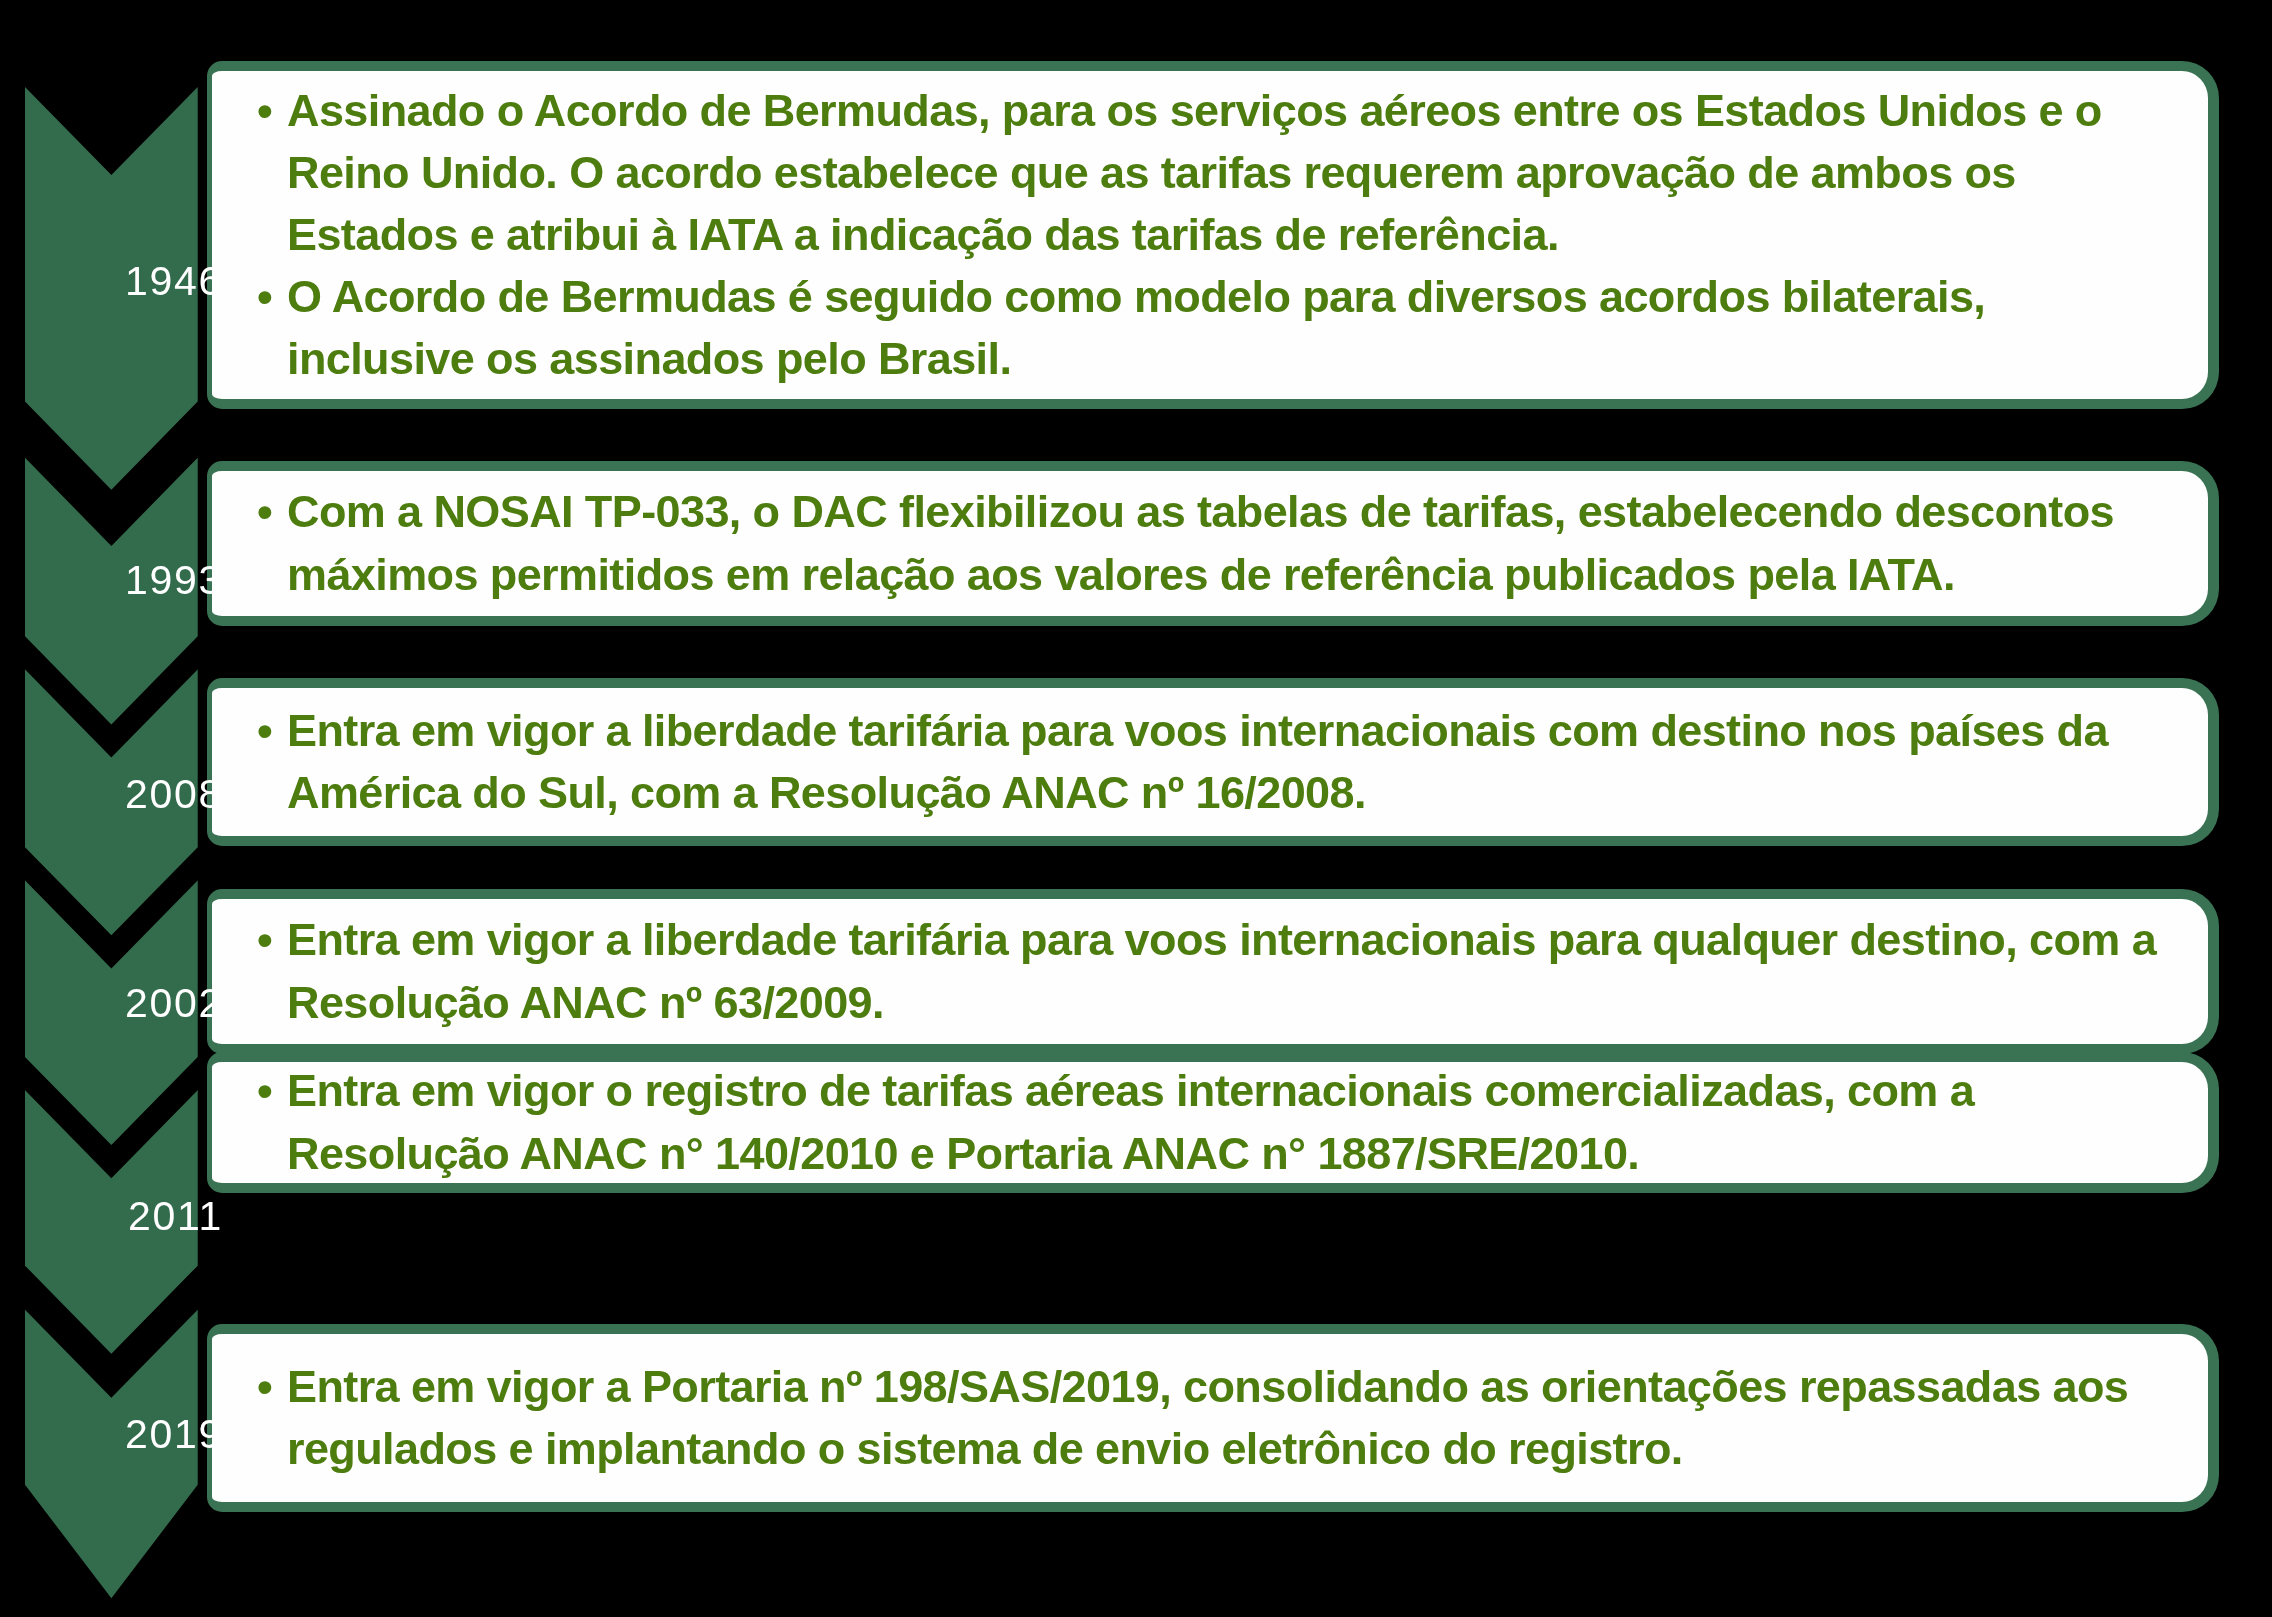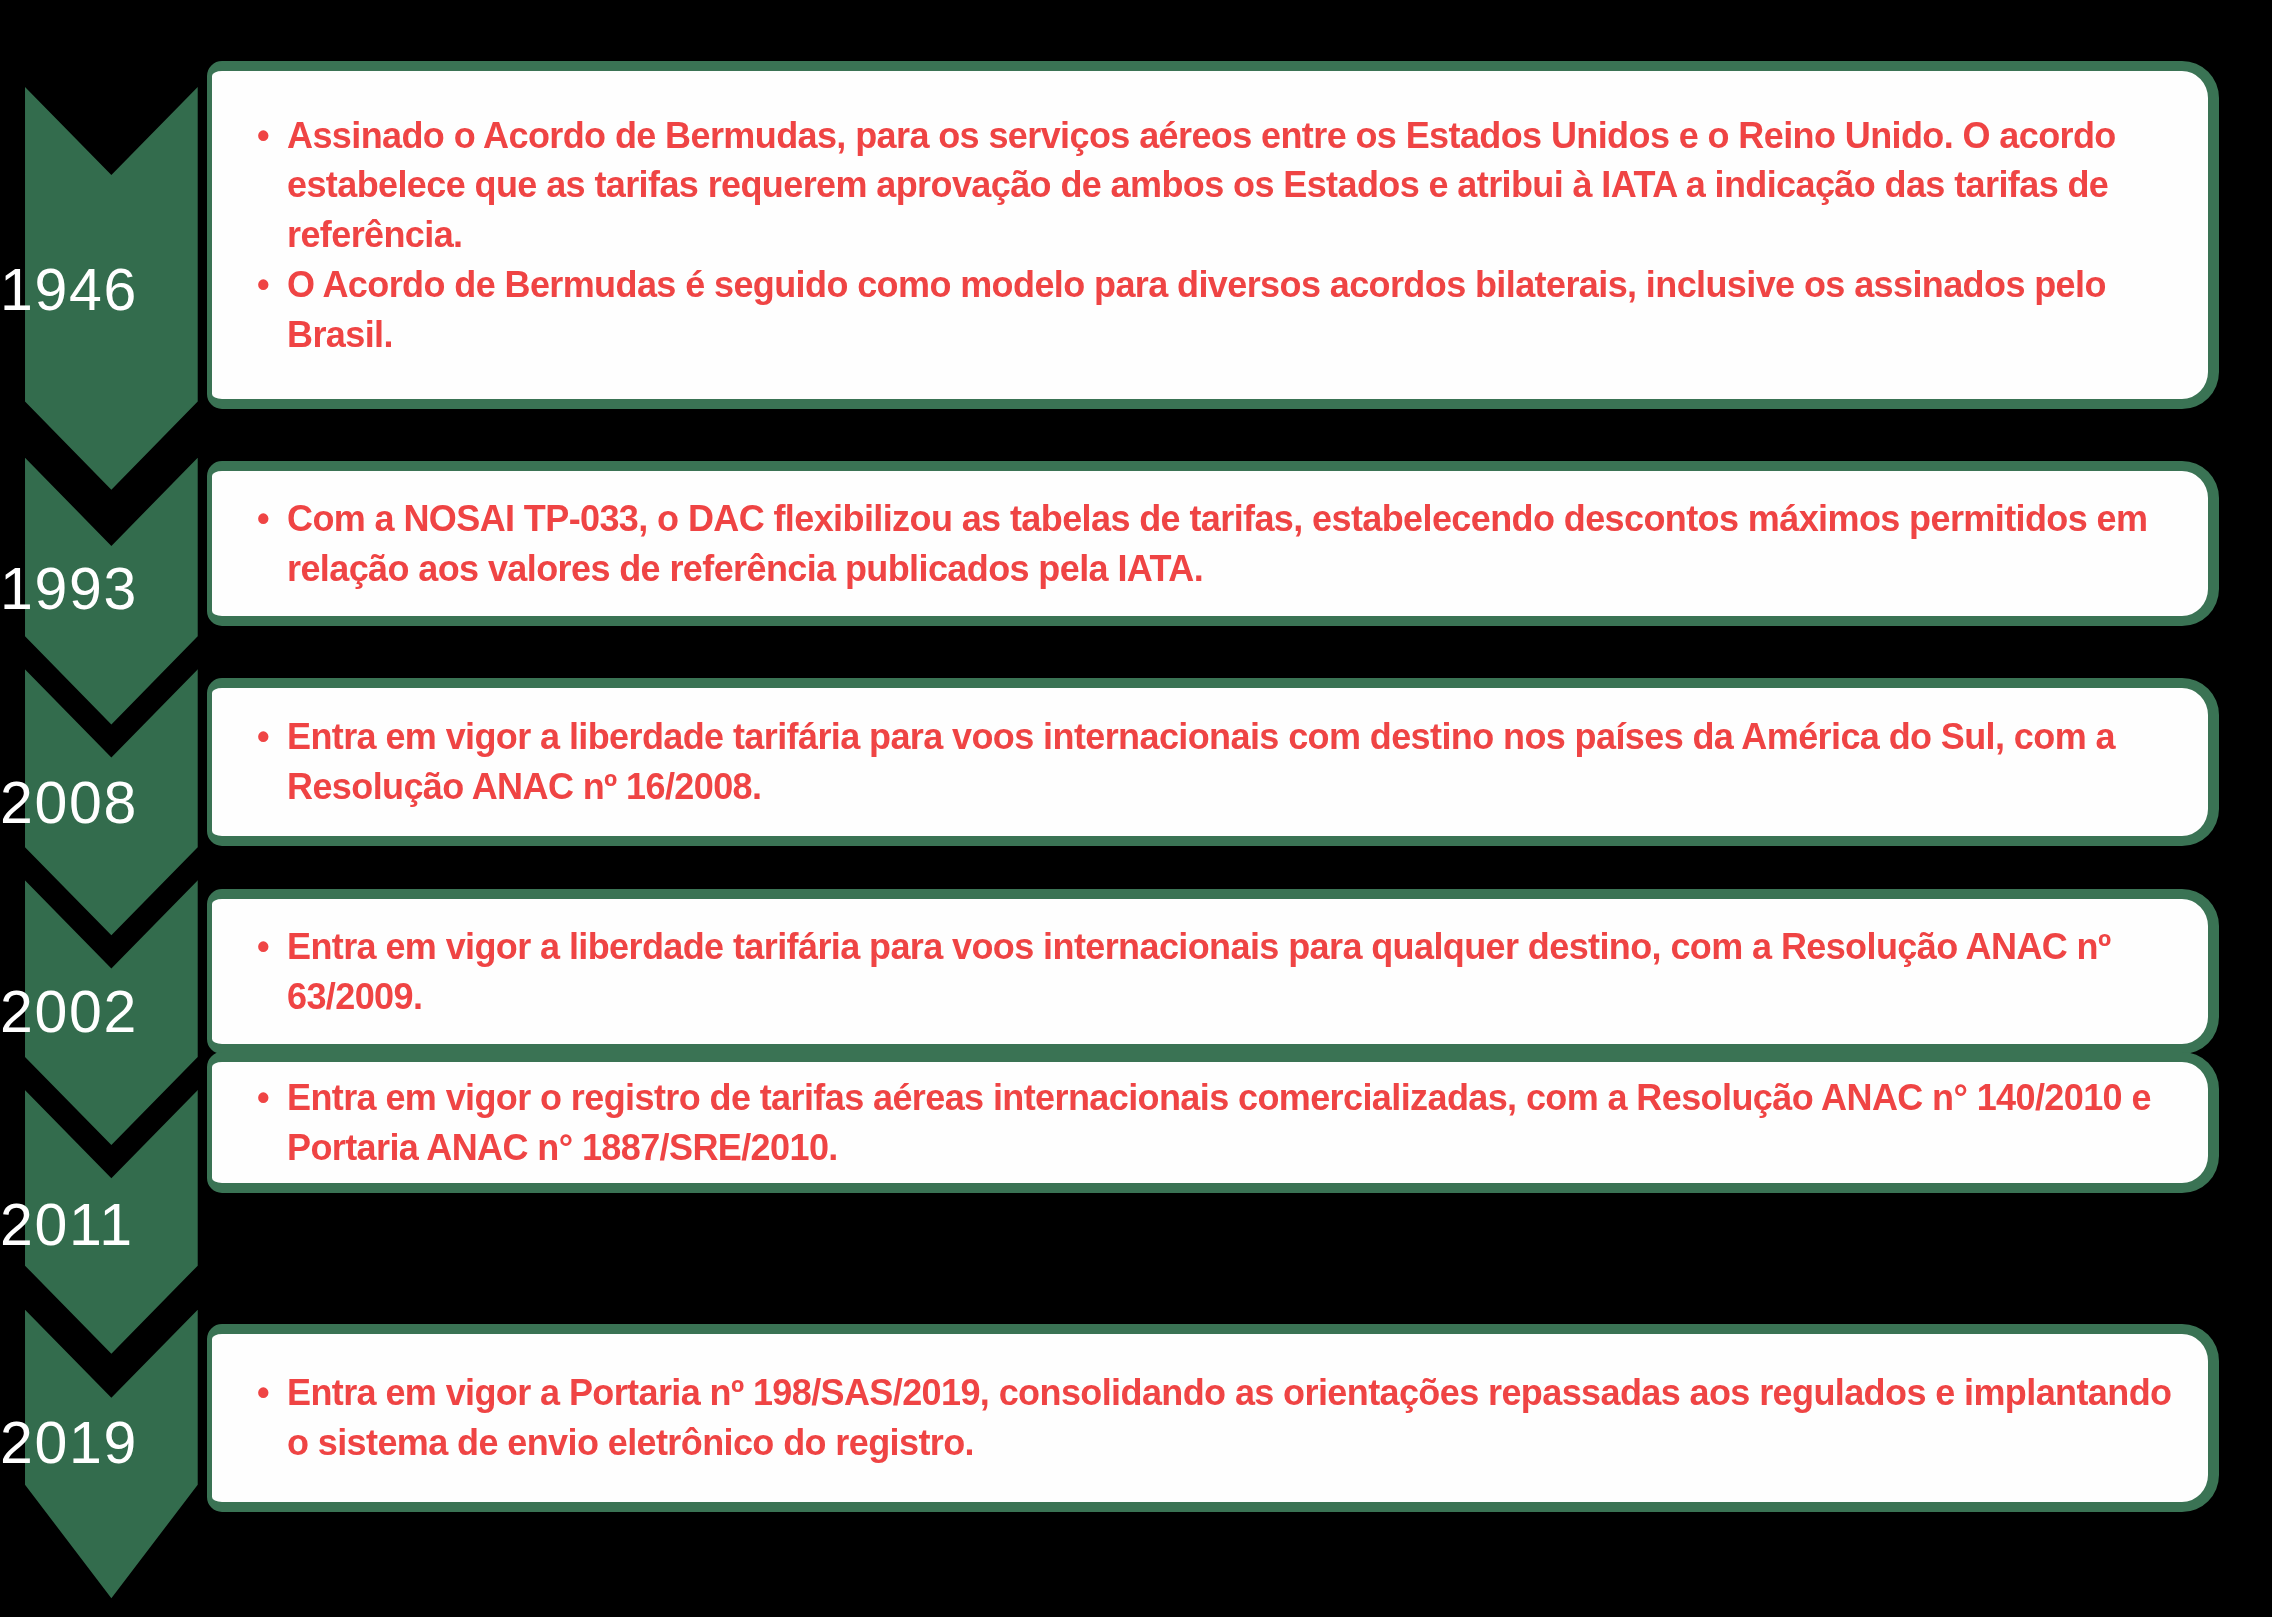--- a/index.html
+++ b/index.html
@@ -26,23 +26,23 @@
     stroke: #000000;
     stroke-width: 80;
     paint-order: stroke fill;
     stroke-linejoin: miter;
   }
   .year {
     position: absolute;
     left: 0;
     width: 223px;
     z-index: 3;
-    text-align: left;
+    text-align: right;
     color: #ffffff;
-    font-size: 59px;
+    font-size: 41px;
     font-weight: 400;
     letter-spacing: 1.7px;
     line-height: 1;
   }
   .box {
     position: absolute;
     left: 207px;
     width: 2012px;
     z-index: 2;
     box-sizing: border-box;
@@ -56,22 +56,22 @@
     justify-content: center;
     padding: 9.3px 35px 9.3px 45px;
   }
   .bullets {
     list-style: none;
     margin: 0;
     padding: 0;
   }
   .bullets li {
     padding-left: 30px;
-    color: #ef4444;
-    font-size: 36px;
+    color: #4d7c0f;
+    font-size: 45px;
     font-weight: 700;
     letter-spacing: -0.6px;
     line-height: 1.38;
     font-stretch: semi-condensed;
   }
   .mk {
     display: inline-block;
     width: 30px;
     margin-left: -30px;
   }

